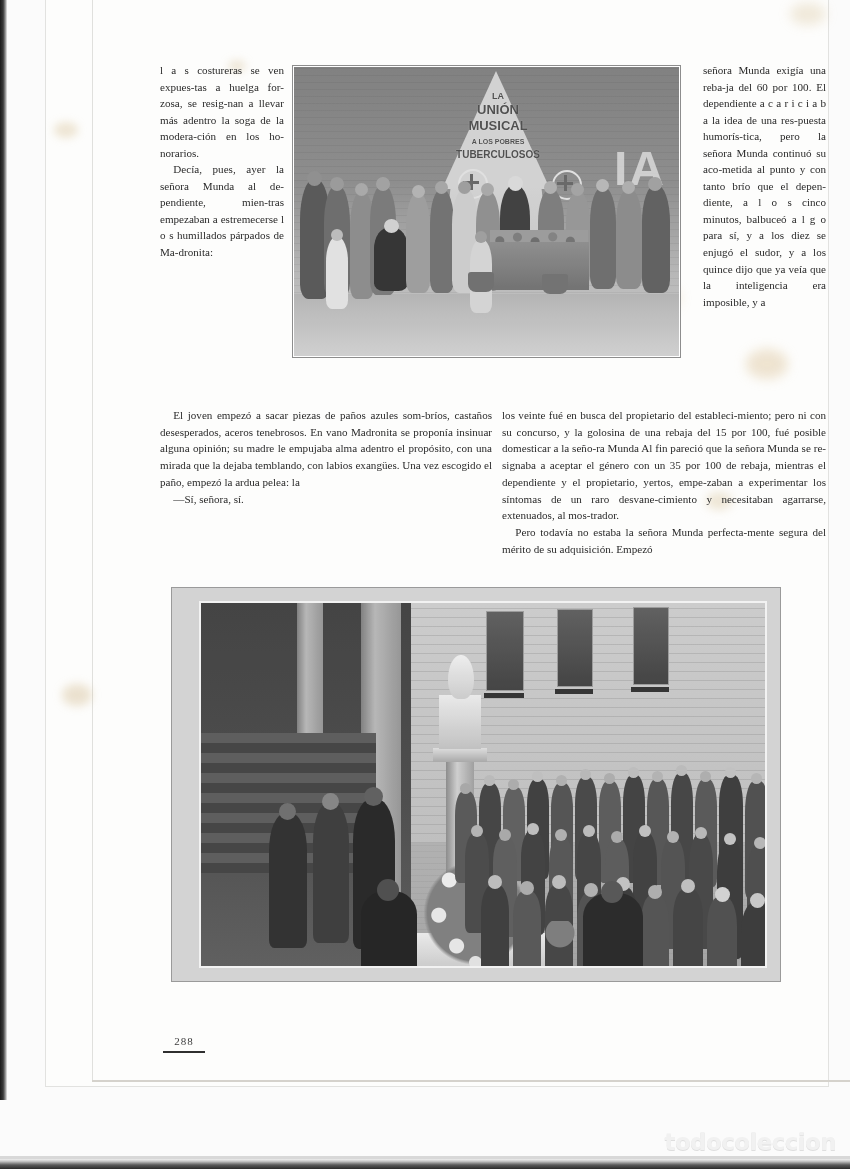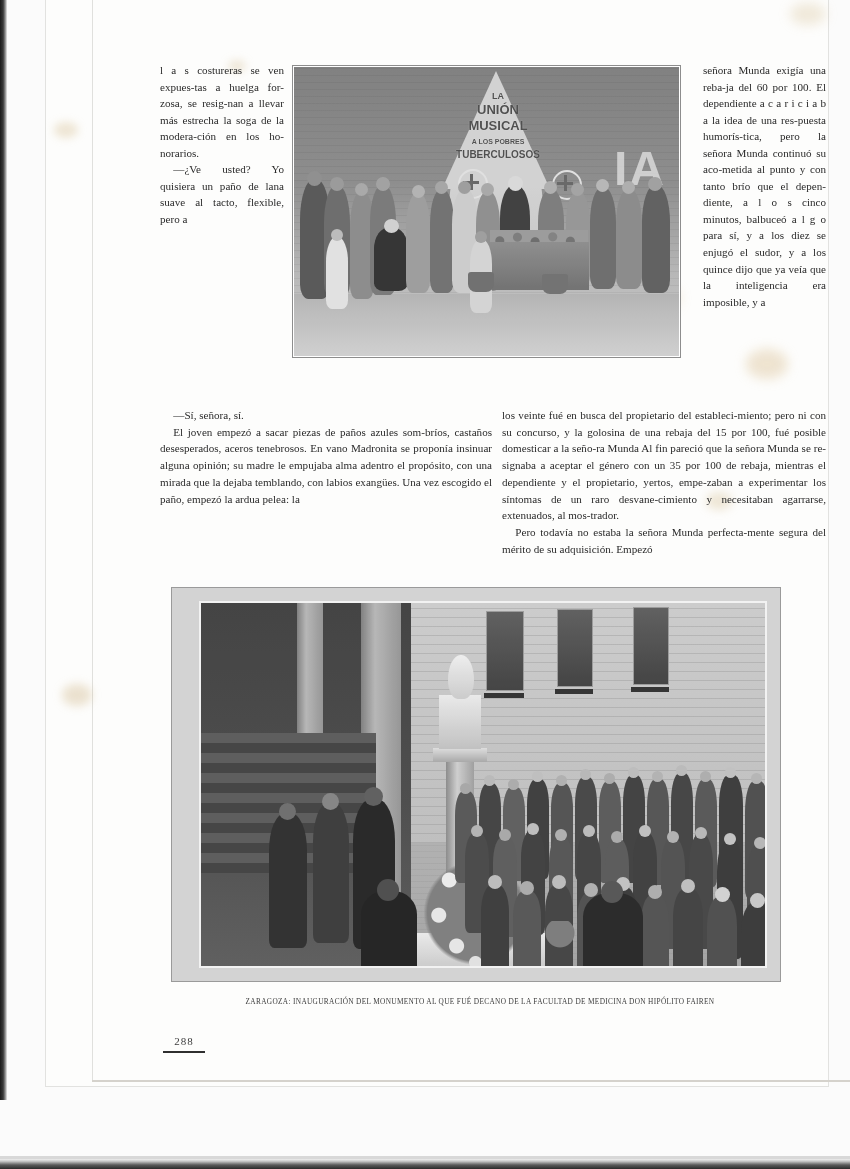--- a/index.html
+++ b/index.html
@@ -420,22 +420,22 @@
     <div class="foxing" style="left:8px; top:128px; width:24px; height:16px; background:rgba(205,176,120,.30); filter:blur(4px);"></div>
     <div class="foxing" style="left:16px; top:690px; width:30px; height:22px; background:rgba(198,168,112,.32); filter:blur(5px);"></div>
     <div class="foxing" style="left:700px; top:355px; width:42px; height:30px; background:rgba(210,180,122,.34); filter:blur(6px);"></div>
     <div class="foxing" style="left:576px; top:300px; width:20px; height:14px; background:rgba(206,174,116,.40); filter:blur(3px);"></div>
     <div class="foxing" style="left:600px; top:292px; width:34px; height:24px; background:rgba(208,178,118,.26); filter:blur(6px);"></div>
     <div class="foxing" style="left:744px; top:9px; width:36px; height:22px; background:rgba(204,176,122,.26); filter:blur(6px);"></div>
     <div class="foxing" style="left:660px; top:498px; width:26px; height:18px; background:rgba(202,172,114,.28); filter:blur(5px);"></div>
     <div class="foxing" style="left:182px; top:66px; width:18px; height:12px; background:rgba(205,180,130,.30); filter:blur(4px);"></div>
 
     <div class="col" id="col-left">
-      <p>l a s costureras se ven expues-tas a huelga for-zosa, se resig-nan a llevar más estrecha la soga de la modera-ción en los ho-norarios.</p>
-      <p class="indent">—¿Ve usted? Yo quisiera un paño de lana suave al tacto, flexible, pero a</p>
+      <p>l a s costureras se ven expues-tas a huelga for-zosa, se resig-nan a llevar más adentro la soga de la modera-ción en los ho-norarios.</p>
+      <p class="indent">Decía, pues, ayer la señora Munda al de-pendiente, mien-tras empezaban a estremecerse l o s humillados párpados de Ma-dronita:</p>
     </div>
 
     <div class="col" id="col-right">
       <p>señora Munda exigía una reba-ja del 60 por 100. El dependiente a c a r i c i a b a la idea de una res-puesta humorís-tica, pero la señora Munda continuó su aco-metida al punto y con tanto brío que el depen-diente, a l o s cinco minutos, balbuceó a l g o para sí, y a los diez se enjugó el sudor, y a los quince dijo que ya veía que la inteligencia era imposible, y a</p>
     </div>
 
     <div class="photo-frame" id="photo1-frame">
       <div class="photo">
         <div class="p1-bg"></div>
 
@@ -493,22 +493,22 @@
 
         <div class="p1-person" style="left:176px; top:172px; width:22px; height:74px; background:#d8d7d3;"></div>
         <div class="p1-head" style="left:181px; top:164px; width:12px; height:12px; background:#9e9e9e;"></div>
         <div style="position:absolute; left:174px; top:205px; width:26px; height:20px; background:#6d6d6d; border-radius:3px 3px 8px 8px;"></div>
         <div style="position:absolute; left:248px; top:207px; width:26px; height:20px; background:#6f6f6f; border-radius:3px 3px 8px 8px;"></div>
       </div>
     </div>
 
 
     <div class="col" id="col-mid-left">
+      <p class="indent">El joven empezó a sacar piezas de paños azules som-bríos, castaños desesperados, aceros tenebrosos. En vano Madronita se proponía insinuar alguna opinión; su madre le empujaba alma adentro el propósito, con una mirada que la dejaba temblando, con labios exangües. Una vez escogido el paño, empezó la ardua pelea: la</p>
       <p class="indent">—Sí, señora, sí.</p>
-      <p class="indent">El joven empezó a sacar piezas de paños azules som-bríos, castaños desesperados, aceros tenebrosos. En vano Madronita se proponía insinuar alguna opinión; su madre le empujaba alma adentro el propósito, con una mirada que la dejaba temblando, con labios exangües. Una vez escogido el paño, empezó la ardua pelea: la</p>
     </div>
 
     <div class="col" id="col-mid-right">
       <p>los veinte fué en busca del propietario del estableci-miento; pero ni con su concurso, y la golosina de una rebaja del 15 por 100, fué posible domesticar a la seño-ra Munda Al fin pareció que la señora Munda se re-signaba a aceptar el género con un 35 por 100 de rebaja, mientras el dependiente y el propietario, yertos, empe-zaban a experimentar los síntomas de un raro desvane-cimiento y necesitaban agarrarse, extenuados, al mos-trador.</p>
       <p class="indent">Pero todavía no estaba la señora Munda perfecta-mente segura del mérito de su adquisición. Empezó</p>
     </div>
 
     <div id="photo2-outer">
       <div id="photo2-frame">
         <div class="photo">
@@ -616,22 +616,22 @@
           <div class="p2-c-head" style="left:176px; top:276px; width:22px; height:22px; background:#4c4a46;"></div>
           <div class="p2-fg-figure" style="left:382px; top:290px; width:60px; height:85px; background:#26241f;"></div>
           <div class="p2-c-head" style="left:400px; top:278px; width:22px; height:22px; background:#55534e;"></div>
           <div style="position:absolute; left:344px; top:318px; width:30px; height:34px;
                       background: radial-gradient(circle at 50% 35%, #7c7b76 0 14px, transparent 15px);"></div>
         </div>
       </div>
     </div>
 
     <div class="caption" id="caption2">
-      <div>ZARAGOZA: INAUGURACIÓN DEL MONUMENTO AL QUE FUÉ DECANO DE LA FACULTAD DE MEDICINA  DON HIPÓLITO FAIREN</div>
     </div>
 
     <div id="folio">288</div>
     <div id="folio-rule"></div>
 
   </div>
 
+  <div id="watermark">todocoleccion</div>
 
 </div>
 
 </body></html>

